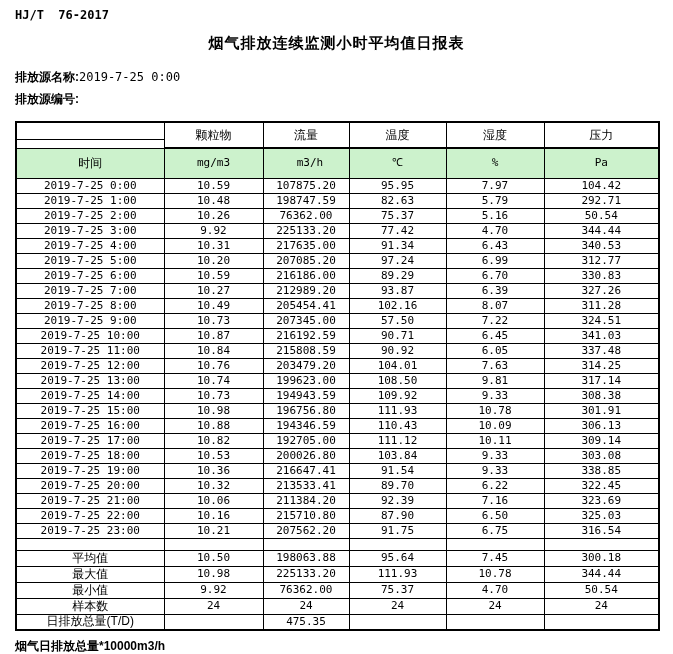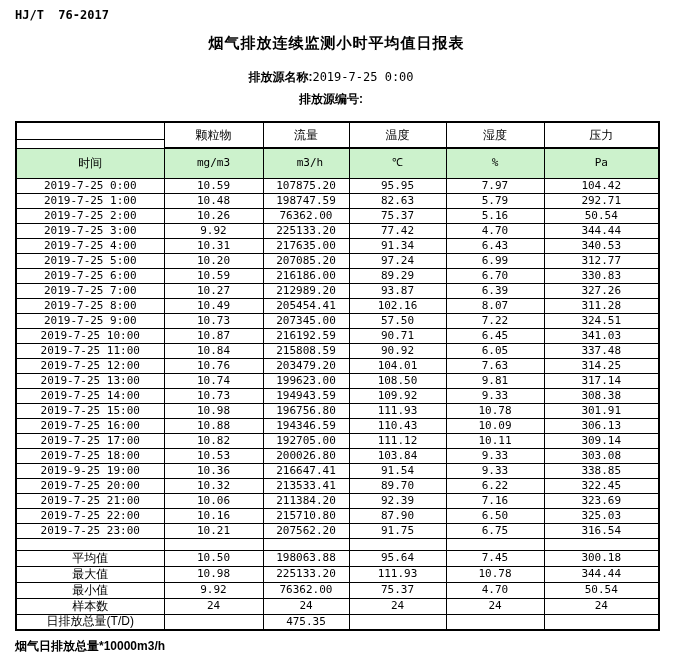--- a/index.html
+++ b/index.html
@@ -14,21 +14,21 @@
     margin: 8px 0 0 15px;
     font-size: 12px; font-weight: bold; white-space: pre;
     font-family: "DejaVu Sans Mono", "Liberation Mono", monospace;
   }
   .title {
     margin-top: 12px;
     text-align: center; font-size: 15px; font-weight: bold; letter-spacing: 1px;
   }
   .meta-row {
     margin: 16px 26px 0 15px;
-    display: flex; justify-content: center; align-items: baseline;
+    display: flex; justify-content: flex-start; align-items: baseline;
     font-size: 12px;
   }
   .meta-row.second { margin-top: 5px; }
   .meta-label { font-weight: bold; }
   .meta-date { font-family: "DejaVu Sans Mono", "Liberation Mono", monospace; font-size: 12px; }
 
   table {
     border-collapse: collapse; table-layout: fixed;
     width: 643px; margin: 13px 0 0 15px;
     border: 2px solid #000;
@@ -261,21 +261,21 @@
       </tr>
       <tr>
         <td>2019-7-25 18:00</td>
         <td>10.53</td>
         <td>200026.80</td>
         <td>103.84</td>
         <td>9.33</td>
         <td>303.08</td>
       </tr>
       <tr>
-        <td>2019-9-25 19:00</td>
+        <td>2019-7-25 19:00</td>
         <td>10.36</td>
         <td>216647.41</td>
         <td>91.54</td>
         <td>9.33</td>
         <td>338.85</td>
       </tr>
       <tr>
         <td>2019-7-25 20:00</td>
         <td>10.32</td>
         <td>213533.41</td>

